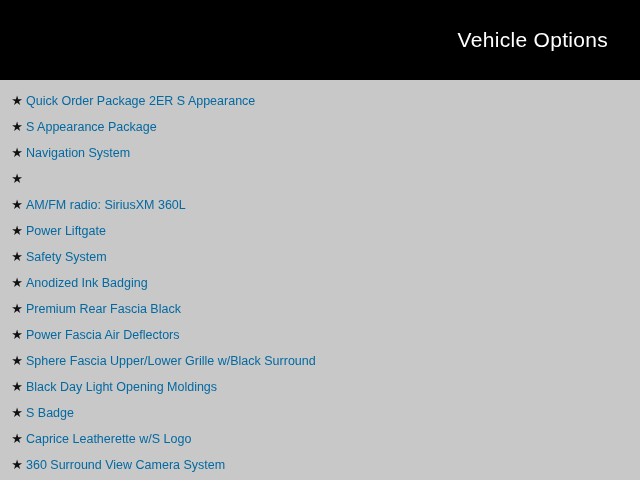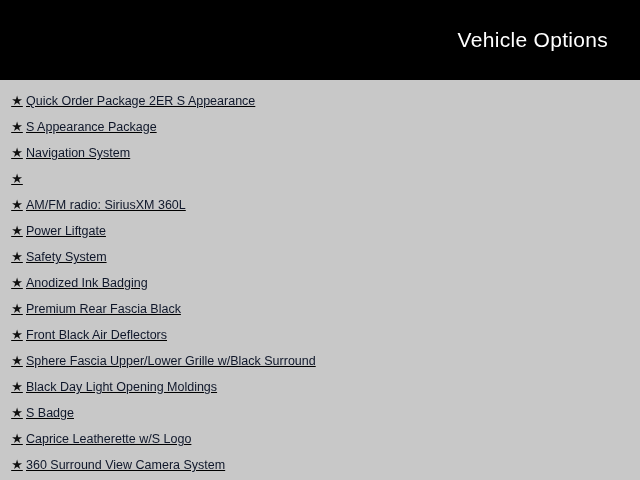--- a/index.html
+++ b/index.html
@@ -11,21 +11,20 @@
     height: 480px;
     background: #c8c8c8;
     font-family: "Liberation Sans", sans-serif;
     overflow: hidden;
   }
   .page {
     position: relative;
     width: 640px;
     height: 440px;
     background: #c8c8c8;
-    text-decoration: underline;
   }
   .header {
     position: relative;
     width: 640px;
     height: 80px;
     background: #000000;
     box-sizing: border-box;
   }
   .header-title {
     position: absolute;
@@ -52,21 +51,21 @@
   .bullet-star {
     width: 18px;
     flex: 0 0 18px;
     color: #111111;
     font-size: 13px;
     line-height: 26px;
     text-align: center;
     user-select: none;
   }
   .option-label {
-    color: #0f172a;
+    color: #0369a1;
     font-size: 12.5px;
     line-height: 26px;
     white-space: nowrap;
   }
 </style>
 </head>
 <body>
 
 <div class="page">
 
@@ -115,21 +114,21 @@
       <span class="option-label">Anodized Ink Badging</span>
     </li>
 
     <li class="option-row">
       <span class="bullet-star">★</span>
       <span class="option-label">Premium Rear Fascia Black</span>
     </li>
 
     <li class="option-row">
       <span class="bullet-star">★</span>
-      <span class="option-label">Front Black Air Deflectors</span>
+      <span class="option-label">Power Fascia Air Deflectors</span>
     </li>
 
     <li class="option-row">
       <span class="bullet-star">★</span>
       <span class="option-label">Sphere Fascia Upper/Lower Grille w/Black Surround</span>
     </li>
 
     <li class="option-row">
       <span class="bullet-star">★</span>
       <span class="option-label">Black Day Light Opening Moldings</span>

